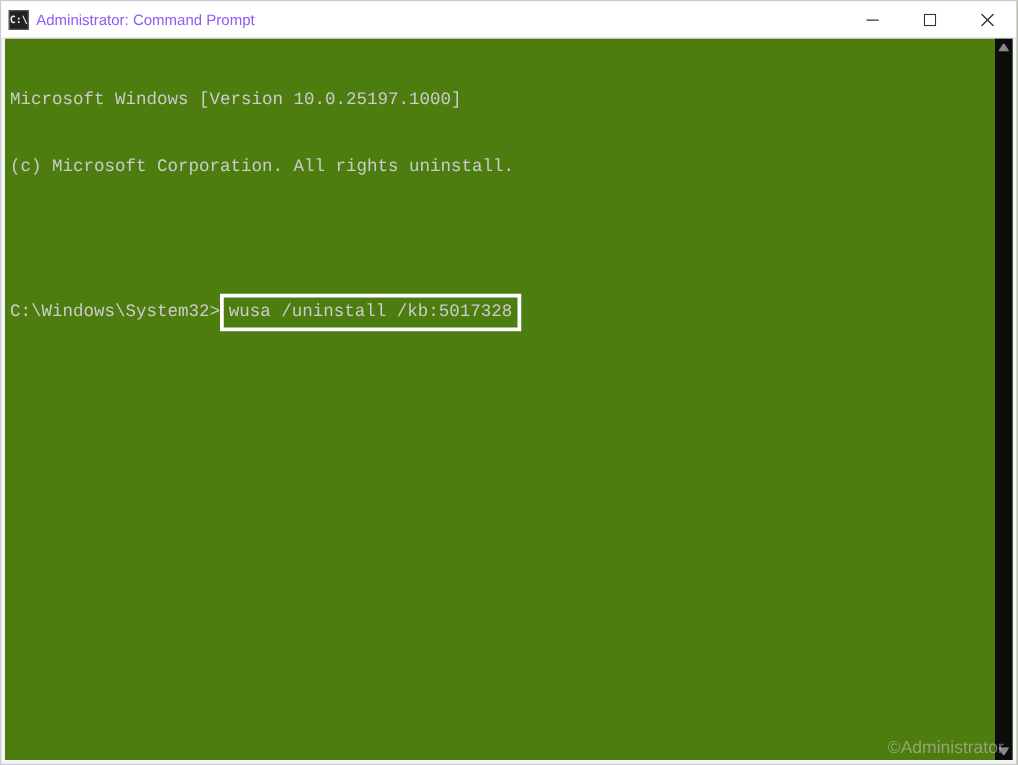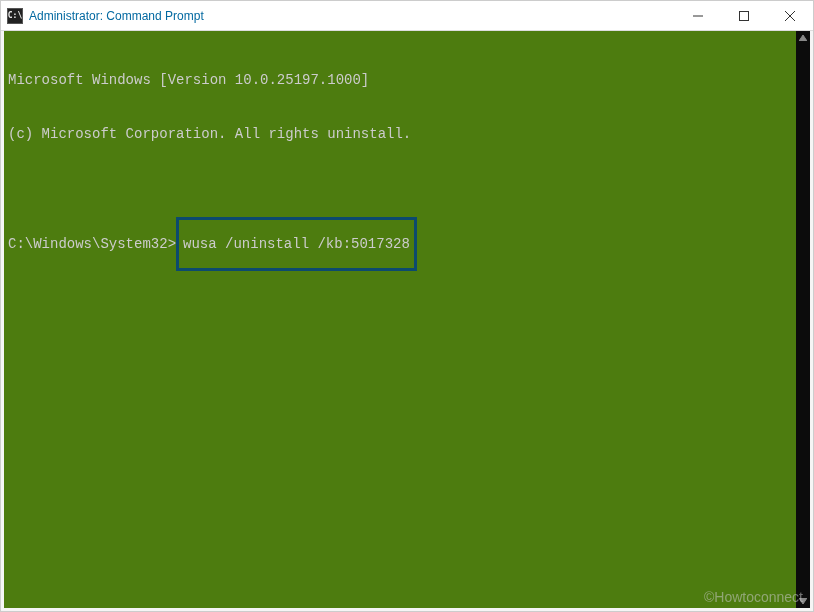--- a/index.html
+++ b/index.html
@@ -32,21 +32,21 @@
       justify-content: center;
       color: #eee;
       font-size: 8px;
       font-family: monospace;
       font-weight: bold;
       margin-right: 6px;
       border: 1px solid #555;
     }
     .titlebar .title {
       font-size: 12px;
-      color: #0369a1;
+      color: #8b5cf6;
     }
     .titlebar .controls {
       margin-left: auto;
       display: flex;
       height: 100%;
     }
     .titlebar .ctrl {
       width: 46px;
       display: flex;
       align-items: center;
@@ -71,23 +71,23 @@
       line-height: 18px;
       padding: 4px 4px 4px 4px;
       white-space: pre;
       overflow: hidden;
     }
     .terminal .line {
       white-space: pre;
     }
     .highlight-box {
       display: inline-block;
-      border: 3px solid #0c4a6e;
-      padding: 15px 4px;
-      margin-top: 2px;
+      border: 3px solid #ffffff;
+      padding: 3px 4px;
+      margin-top: 20px;
     }
     .scrollbar {
       position: absolute;
       top: 30px;
       right: 3px;
       width: 14px;
       bottom: 3px;
       background: #0c0c0c;
       display: flex;
       flex-direction: column;
@@ -158,13 +158,13 @@
       </svg>
   </div>
   <div class="track"></div>
   <div class="arrow">
     <svg width="8" height="6" viewBox="0 0 8 6">
         <polygon points="0,0 8,0 4,6"></polygon>
       </svg>
   </div>
 </div>
 
-<div class="watermark">©Howtoconnect</div>
+<div class="watermark">©Administrator</div>
 
 </body></html>

